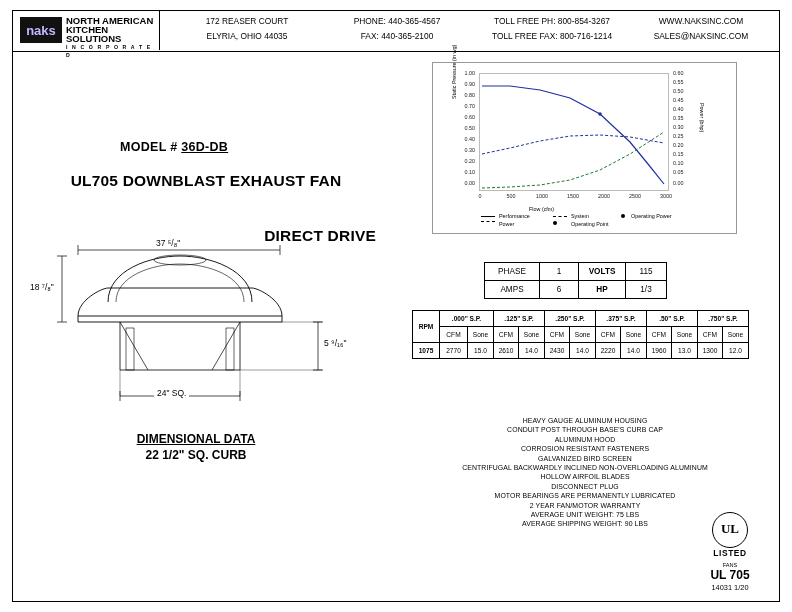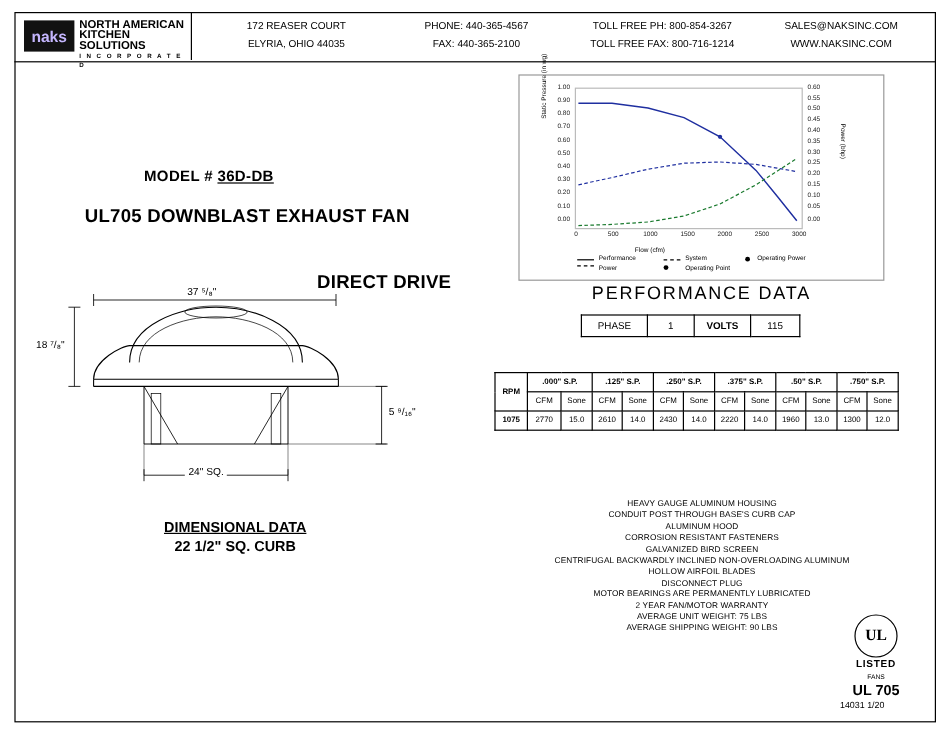--- a/index.html
+++ b/index.html
@@ -74,21 +74,21 @@
   .feat{position:absolute;left:432px;top:416px;width:306px;text-align:center;}
   .feat h4{margin:0 0 2px 0;font-size:9px;font-weight:bold;text-decoration:underline;letter-spacing:.2px;}
   .feat div{font-size:6.9px;line-height:9.4px;letter-spacing:.1px;}
 
   
   .ulmark{position:absolute;left:712px;top:512px;width:34px;height:34px;border:1.6px solid #000;border-radius:50%;}
   .ulmark span{position:absolute;left:0;top:8px;width:100%;text-align:center;font-size:13px;font-weight:bold;font-family:"Liberation Serif",serif;}
   .listed{position:absolute;left:700px;top:548px;width:60px;text-align:center;font-size:8.4px;font-weight:bold;letter-spacing:.6px;}
   .fans{position:absolute;left:700px;top:562px;width:60px;text-align:center;font-size:5.6px;}
   .ul705{position:absolute;left:700px;top:568px;width:60px;text-align:center;font-size:12px;font-weight:bold;}
-  .docnum{position:absolute;left:700px;top:583px;width:60px;text-align:left;font-size:7.4px;}
+  .docnum{position:absolute;left:700px;top:583px;width:60px;text-align:center;font-size:7.4px;}
 </style>
 </head>
 <body>
 
 <div class="page">
   <div class="frame"></div>
 
   <div class="hdr">
     <div class="logo-cell">
       <div class="logo-box">naks</div>
@@ -104,22 +104,22 @@
     </div>
     <div class="hdr-col c2">
       <div>PHONE: 440-365-4567</div>
       <div>FAX: 440-365-2100</div>
     </div>
     <div class="hdr-col c3">
       <div>TOLL FREE PH: 800-854-3267</div>
       <div>TOLL FREE FAX: 800-716-1214</div>
     </div>
     <div class="hdr-col c4">
+      <div>WWW.NAKSINC.COM</div>
       <div>SALES@NAKSINC.COM</div>
-      <div>WWW.NAKSINC.COM</div>
     </div>
   </div>
 
   <div class="model-line">
     <span>MODEL # </span><u>36D-DB</u>
   </div>
   <div class="title1">UL705 DOWNBLAST EXHAUST FAN</div>
   <div class="title2">DIRECT DRIVE</div>
 
   <div class="draw">
@@ -231,29 +231,34 @@
       <span class="lg-item" style="left:90px;top:0px;">System</span>
       <span class="lg-dot" style="left:140px;"></span>
       <span class="lg-item" style="left:150px;top:0px;">Operating Power</span>
       <span class="lg-dash" style="left:0px;top:8px;"></span>
       <span class="lg-item" style="left:18px;top:8px;">Power</span>
       <span class="lg-dot" style="left:72px;top:8px;"></span>
       <span class="lg-item" style="left:90px;top:8px;">Operating Point</span>
     </div>
   </div>
 
-  <div class="perf-title">PERFORMANCE  DATA</div>
 
   <table class="ptab">
     <tbody>
         <tr>
       <td class="k">PHASE</td>
       <td class="v">1</td>
       <td class="k2">VOLTS</td>
       <td class="v2">115</td>
+    </tr>
+    <tr>
+      <td class="k">AMPS</td>
+      <td class="v">6</td>
+      <td class="k2">HP</td>
+      <td class="v2">1/3</td>
     </tr>
   </tbody>
     </table>
 
   <table class="rtab">
     <tbody>
         <tr>
       <td rowspan="2" style="width:24px;" class="rpmcell">RPM</td>
       <td colspan="2" class="sp" style="width:48px;">.000" S.P.</td>
       <td colspan="2" class="sp" style="width:48px;">.125" S.P.</td>

